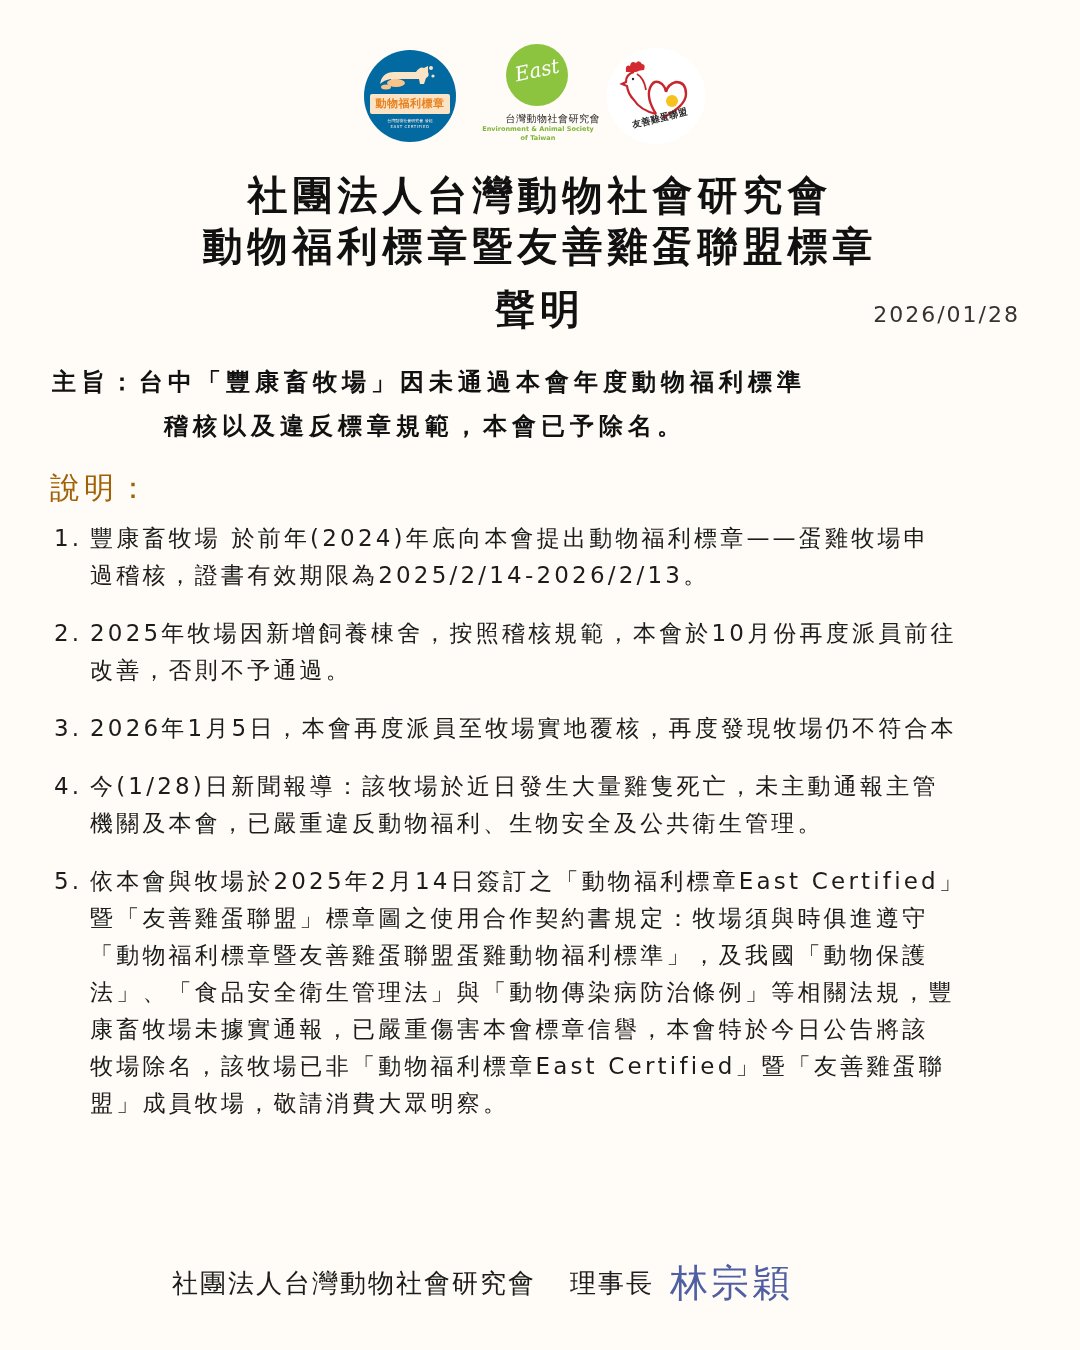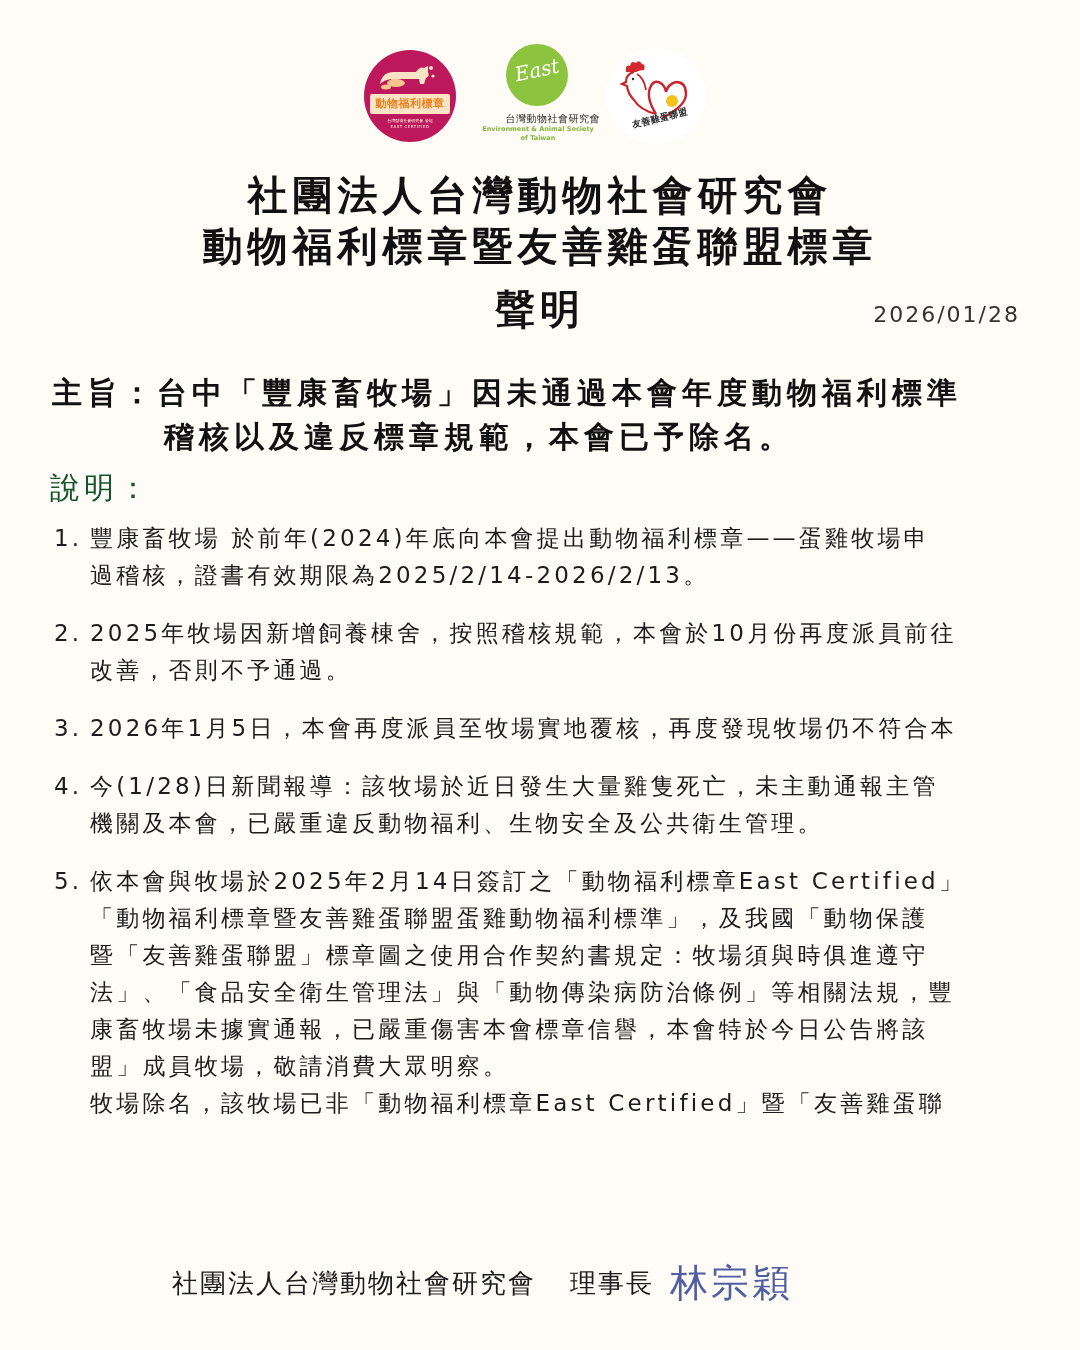--- a/index.html
+++ b/index.html
@@ -23,21 +23,21 @@
       width: 1080px;
       height: 110px;
     }
     .logo-welfare {
       position: absolute;
       left: 364px;
       top: 6px;
       width: 92px;
       height: 92px;
       border-radius: 50%;
-      background: #be185d;
+      background: #0369a1;
       overflow: hidden;
     }
     .logo-welfare .animals {
       position: absolute;
       left: 12px;
       top: 12px;
       width: 60px;
       height: 28px;
     }
     .logo-welfare .band {
@@ -165,37 +165,36 @@
       letter-spacing: 2px;
       color: #333;
     }
 
     
     .subject {
       position: absolute;
       left: 52px;
       top: 360px;
       width: 990px;
-      font-size: 30px;
+      font-size: 24px;
       font-weight: bold;
       letter-spacing: 5px;
       line-height: 44px;
       color: #111;
-      margin-top: 11px;
     }
     .subject .line2 { padding-left: 112px; display: block; }
 
     
     .explain-label {
       position: absolute;
       left: 50px;
       top: 468px;
       font-size: 30px;
       letter-spacing: 4px;
-      color: #14532d;
+      color: #a16207;
     }
 
     .items {
       position: absolute;
       left: 54px;
       top: 520px;
       width: 980px;
       list-style: none;
     }
     .item {
@@ -311,26 +310,26 @@
     <span class="line">2026年1月5日，本會再度派員至牧場實地覆核，再度發現牧場仍不符合本</span>
   </li>
   <li class="item item-4">
     <span class="num">4.</span>
     <span class="line">今(1/28)日新聞報導：該牧場於近日發生大量雞隻死亡，未主動通報主管</span>
     <span class="line">機關及本會，已嚴重違反動物福利、生物安全及公共衛生管理。</span>
   </li>
   <li class="item item-5">
     <span class="num">5.</span>
     <span class="line">依本會與牧場於2025年2月14日簽訂之「動物福利標章East Certified」</span>
+    <span class="line">暨「友善雞蛋聯盟」標章圖之使用合作契約書規定：牧場須與時俱進遵守</span>
     <span class="line">「動物福利標章暨友善雞蛋聯盟蛋雞動物福利標準」，及我國「動物保護</span>
-    <span class="line">暨「友善雞蛋聯盟」標章圖之使用合作契約書規定：牧場須與時俱進遵守</span>
     <span class="line">法」、「食品安全衛生管理法」與「動物傳染病防治條例」等相關法規，豐</span>
     <span class="line">康畜牧場未據實通報，已嚴重傷害本會標章信譽，本會特於今日公告將該</span>
+    <span class="line">牧場除名，該牧場已非「動物福利標章East Certified」暨「友善雞蛋聯</span>
     <span class="line">盟」成員牧場，敬請消費大眾明察。</span>
-    <span class="line">牧場除名，該牧場已非「動物福利標章East Certified」暨「友善雞蛋聯</span>
   </li>
 </ol>
 
 <div class="signature">
   <span class="org">社團法人台灣動物社會研究會</span>
   <span class="title">理事長</span>
   <span class="sign">林宗穎</span>
 </div>
 
 </body></html>

